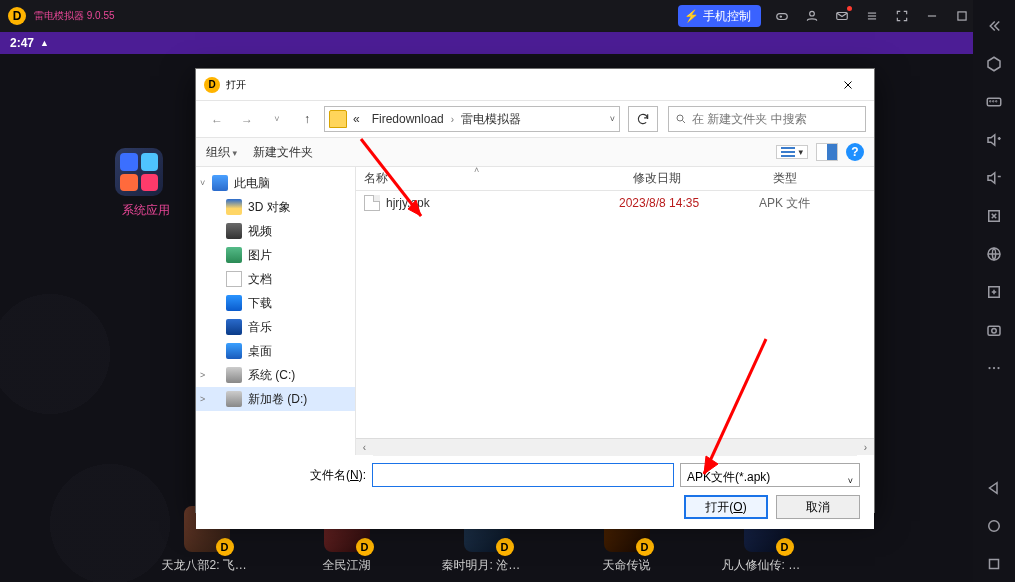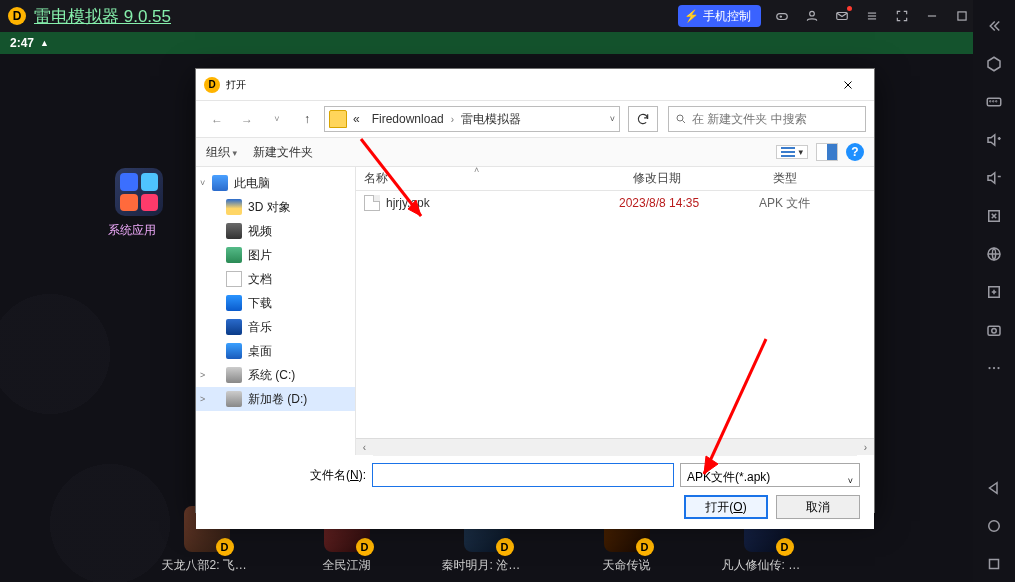--- a/index.html
+++ b/index.html
@@ -15,41 +15,41 @@
   .titlebar {
     height: 32px; background: #17171c;
     display: flex; align-items: center;
     padding: 0 8px;
   }
   .titlebar .logo {
     width: 18px; height: 18px; border-radius: 50%;
     background: #ffb400; display:flex; align-items:center; justify-content:center;
     color:#000; font-weight:bold; font-size:12px; margin-right:8px;
   }
-  .titlebar .title { font-size: 17px; color: #86efac; text-decoration: underline; }
+  .titlebar .title { font-size: 10px; color: #ec4899; }
   .titlebar .spacer { flex: 1; }
   .phonectrl {
     background: #3a62ff; color:#fff; border-radius:4px;
     height:22px; display:flex; align-items:center; padding:0 10px 0 6px;
     font-size:12px; margin-right:6px;
   }
   .phonectrl .bolt { margin-right:4px; }
   .tb-icon {
     width:30px; height:32px; display:flex; align-items:center; justify-content:center;
     color:#b0b0b6; cursor:pointer; position:relative;
   }
   .tb-icon svg { width:14px; height:14px; }
   .reddot::after {
     content:""; position:absolute; top:6px; right:5px;
     width:5px; height:5px; background:#ff3b30; border-radius:50%;
   }
 
   
   .statusbar {
-    height: 22px; background: #14532d;
+    height: 22px; background: #4c1d95;
     display:flex; align-items:center; padding:0 10px;
     font-size:12px; color:#fff; font-weight:600;
   }
   .statusbar .right { margin-left:auto; display:flex; align-items:center; gap:4px; }
 
   
   .emu-area {
     position:absolute; top:54px; left:0; right:42px; bottom:0;
     background: #111117;
     overflow:hidden;
@@ -57,22 +57,22 @@
   
   .emu-area::before {
     content:""; position:absolute; inset:0;
     background:
       radial-gradient(circle at 50px 300px, rgba(90,90,110,.05) 60px, transparent 60px),
       radial-gradient(circle at 110px 470px, rgba(90,90,110,.05) 60px, transparent 60px);
   }
 
   
   .appicon {
-    position:absolute; left:108px; top:114px;
-    width:62px; text-align:left; color:#f0abfc;
+    position:absolute; left:108px; top:94px;
+    width:62px; text-align:right; color:#ec4899;
   }
   .appicon .ico {
     width:48px; height:48px; margin:0 auto 6px; border-radius:10px;
     background: linear-gradient(135deg,#2e3a62,#1b2340);
     display:grid; grid-template-columns:1fr 1fr; grid-template-rows:1fr 1fr;
     gap:3px; padding:5px;
   }
   .appicon .ico span{ border-radius:4px; }
   .appicon .ico span:nth-child(1){background:#3b6fff;}
   .appicon .ico span:nth-child(2){background:#4fc3ff;}

